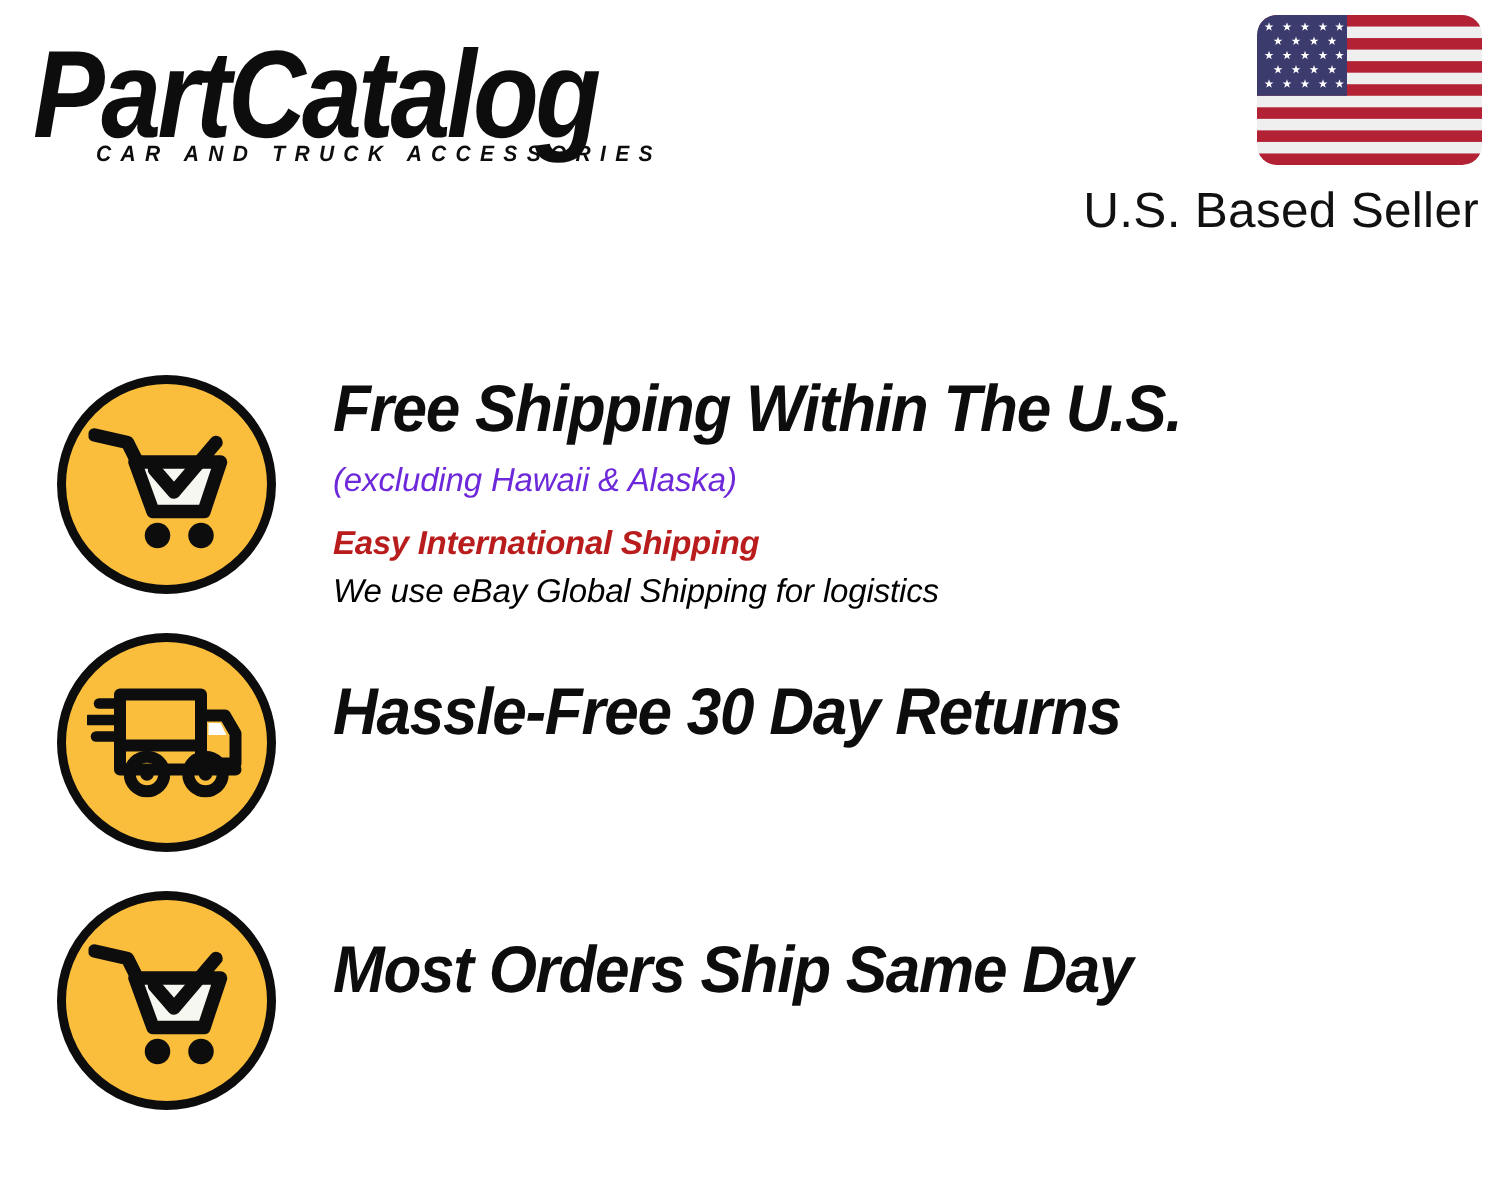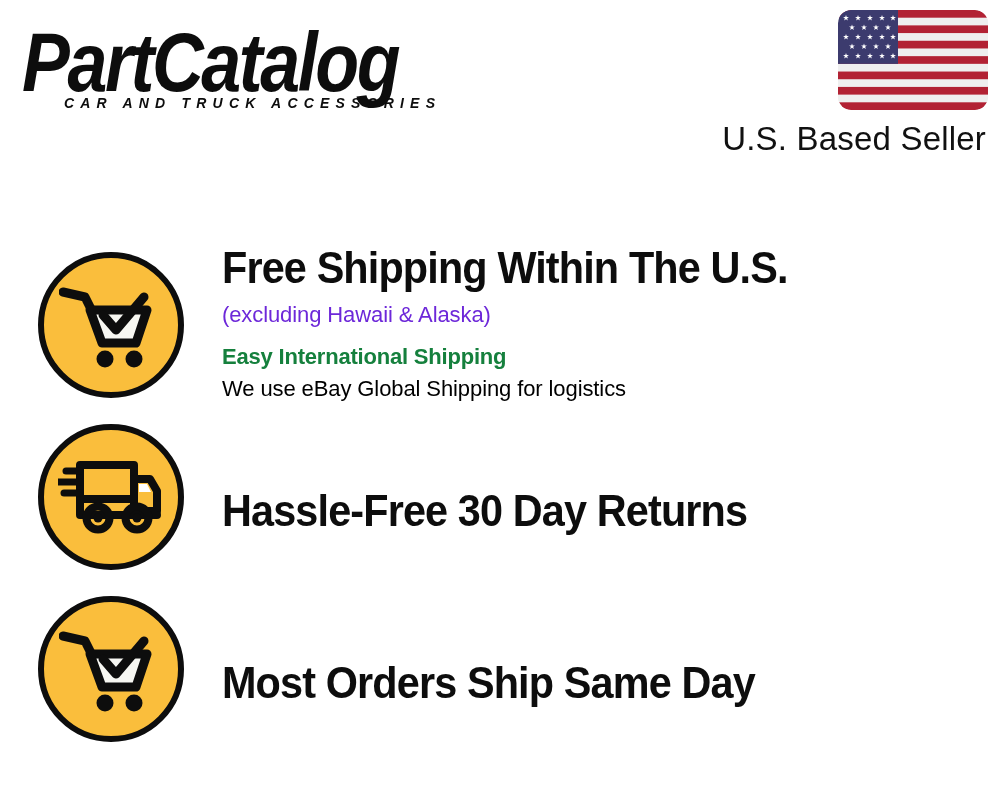--- a/index.html
+++ b/index.html
@@ -91,22 +91,23 @@
   
   .features {
     position: absolute;
     left: 0;
     top: 228px;
     width: 1000px;
   }
   .feature-row {
     position: relative;
     display: flex;
-    align-items: center;
+    align-items: flex-start;
     height: 172px;
+    font-style: italic;
   }
   .badge-wrap {
     width: 222px;
     flex: 0 0 222px;
     display: flex;
     justify-content: center;
     padding-top: 22px;
   }
   .badge-circle {
     width: 146px;
@@ -144,21 +145,21 @@
     color: #6d28d9;
     letter-spacing: -0.1px;
     margin-top: 6px;
     white-space: nowrap;
   }
   .f-sub-bold {
     font-family: "Liberation Sans", sans-serif;
     font-weight: 700;
     font-size: 22px;
     line-height: 32px;
-    color: #15803d;
+    color: #b91c1c;
     letter-spacing: -0.2px;
     margin-top: 10px;
     white-space: nowrap;
   }
   .f-sub-last {
     font-family: "Liberation Sans", sans-serif;
     font-weight: 400;
     font-size: 22px;
     line-height: 32px;
     color: #000000;

